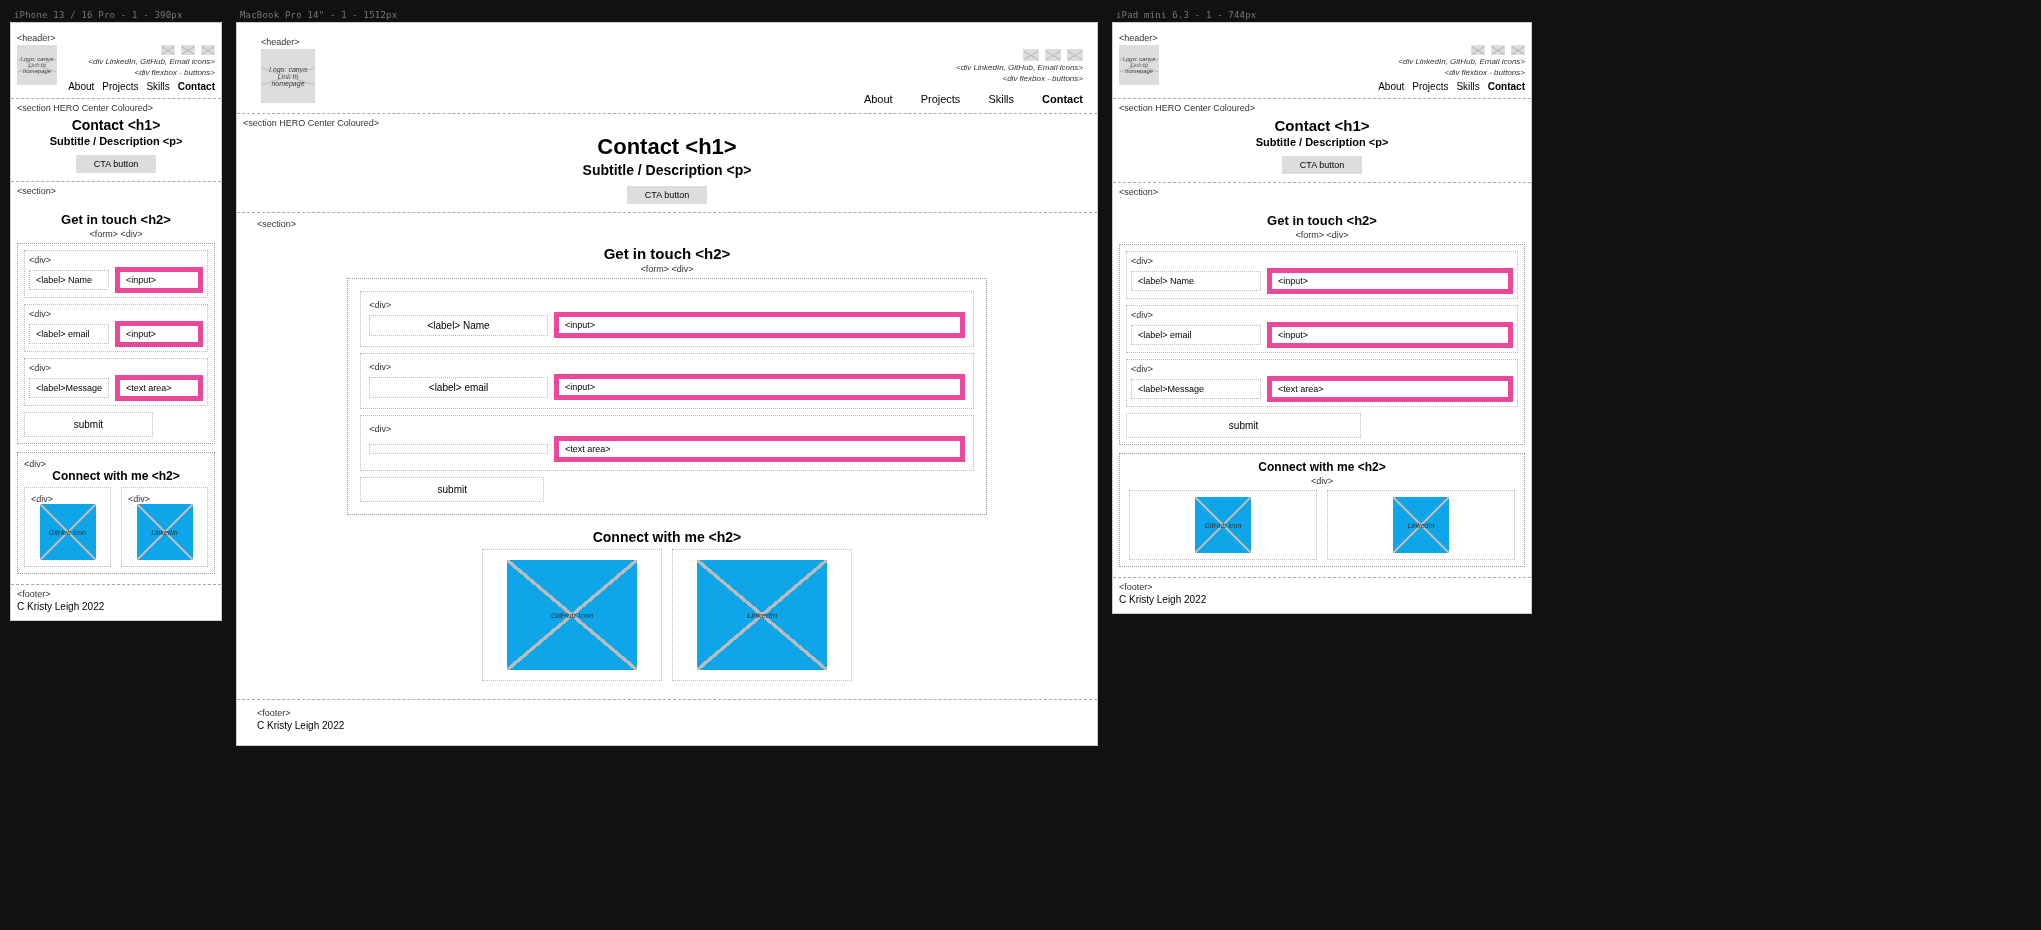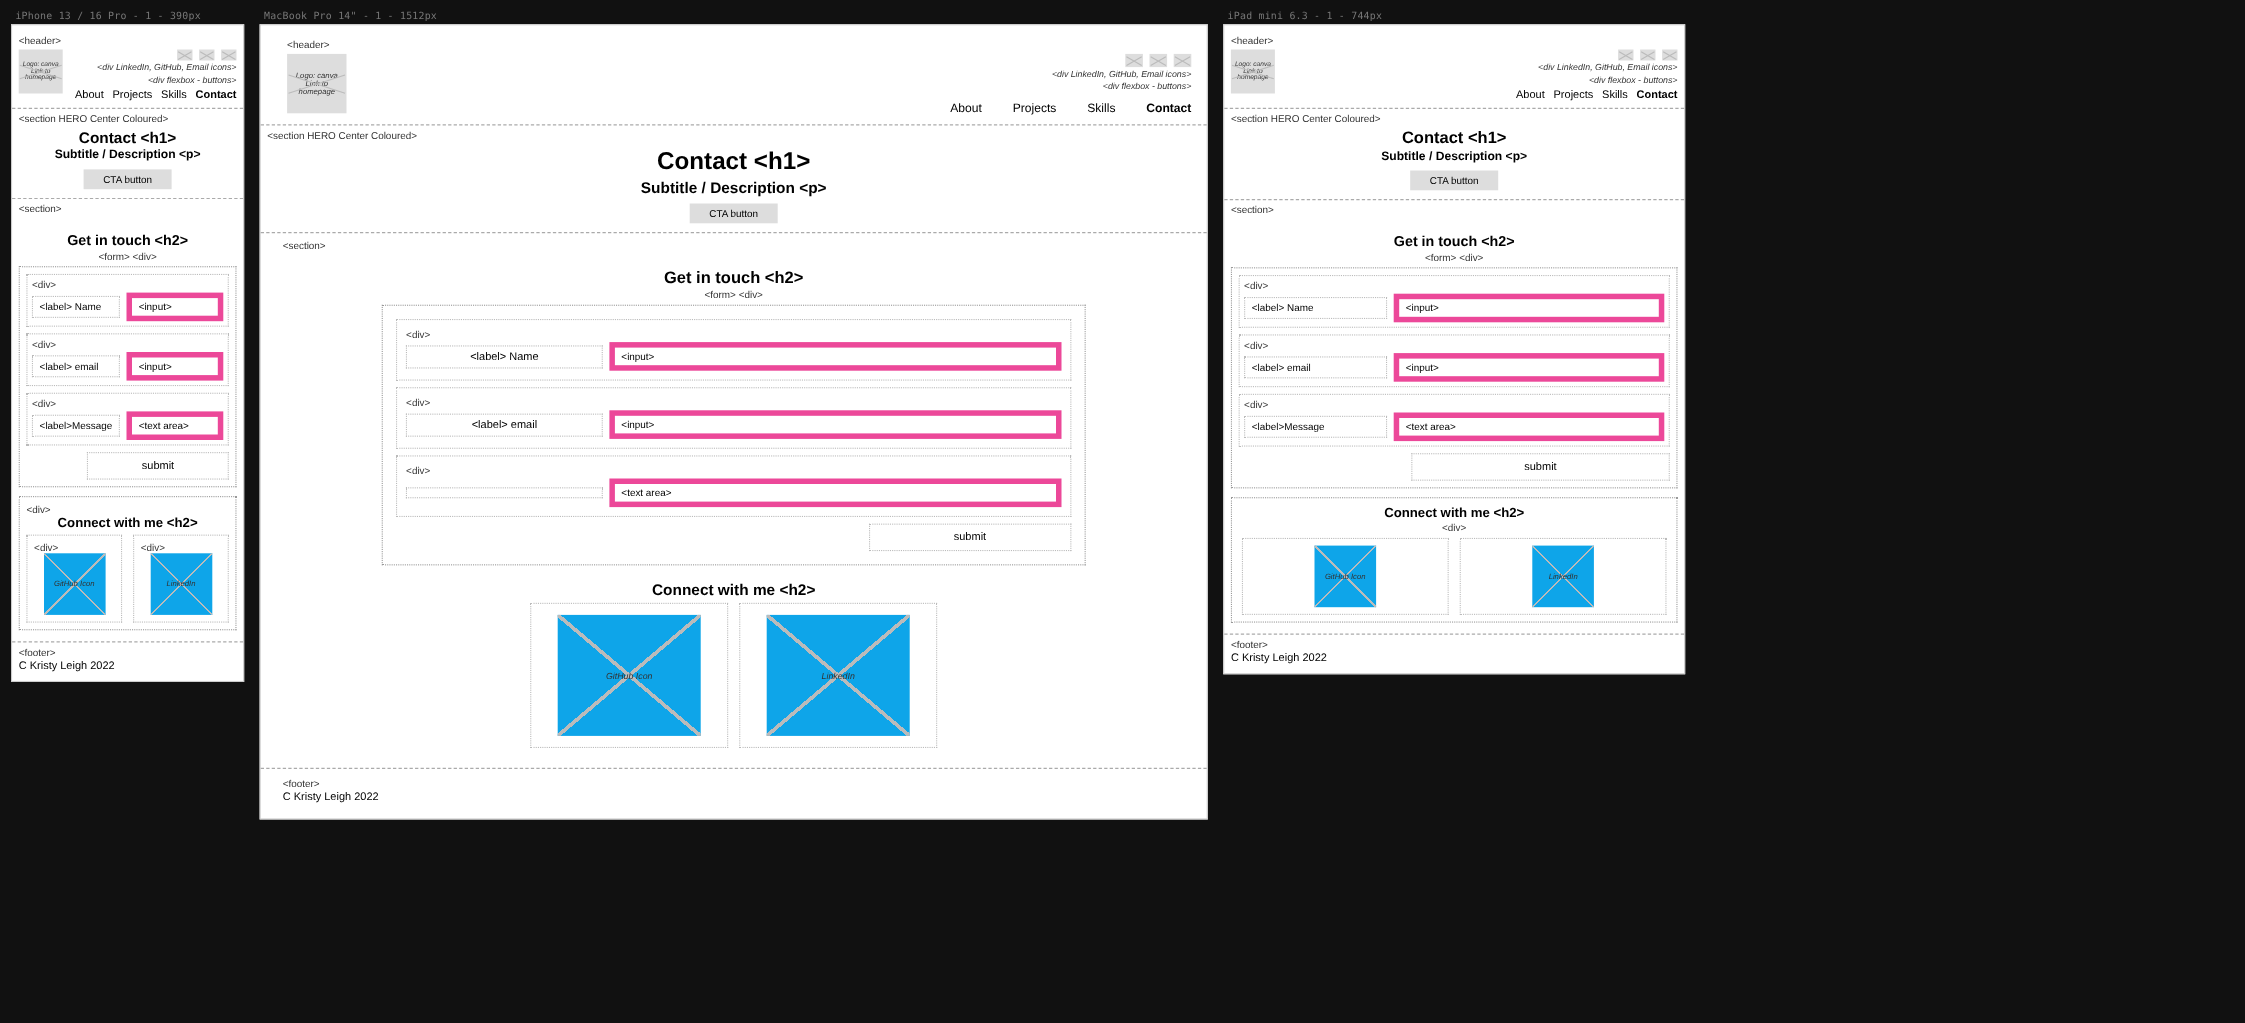--- a/index.html
+++ b/index.html
@@ -52,21 +52,21 @@
   .f-desktop .sec h2 { font-size:15px; }
   .form-tag { text-align:center; font-size:9px; margin-bottom:4px; color:#333;}
   .form-box { border:1px dotted #999; padding:6px; }
   .row { border:1px dotted #bbb; padding:4px; margin-bottom:6px; }
   .row .tag { display:block; margin-bottom:2px;}
   .pair { display:flex; gap:6px; align-items:center;}
   .lbl { flex:0 0 46%; border:1px dotted #bbb; font-size:9px; padding:4px 6px; display:flex; align-items:center;}
   .f-desktop .lbl { flex:0 0 30%; justify-content:center; font-size:10px;}
   .f-tablet  .lbl { flex:0 0 34%; font-size:9px;}
   .fld { flex:1; border:5px solid #ec4899; font-size:9px; padding:3px 6px; background:#fff;}
-  .submit-wrap { display:flex; justify-content:flex-end; margin-top:0;}
+  .submit-wrap { display:flex; justify-content:flex-start; margin-top:0;}
   .submit { border:1px dotted #bbb; font-size:10px; padding:6px 0; text-align:center; width:60%; background:transparent;}
   .f-mobile .submit { width:70%; }
 
   
   .connect-box { border:1px dotted #999; padding:6px; margin-top:8px; text-align:center;}
   .connect-box h2 { margin:0 0 2px 0; font-size:12px; font-weight:700;}
   .f-desktop .connect-box { border:none; }
   .f-desktop .connect-box h2 { font-size:14px;}
   .grid2 { display:flex; gap:10px; justify-content:center; margin-top:4px;}
   .card { border:1px dotted #bbb; padding:6px; flex:1; max-width:48%; display:flex; flex-direction:column; align-items:center;}

